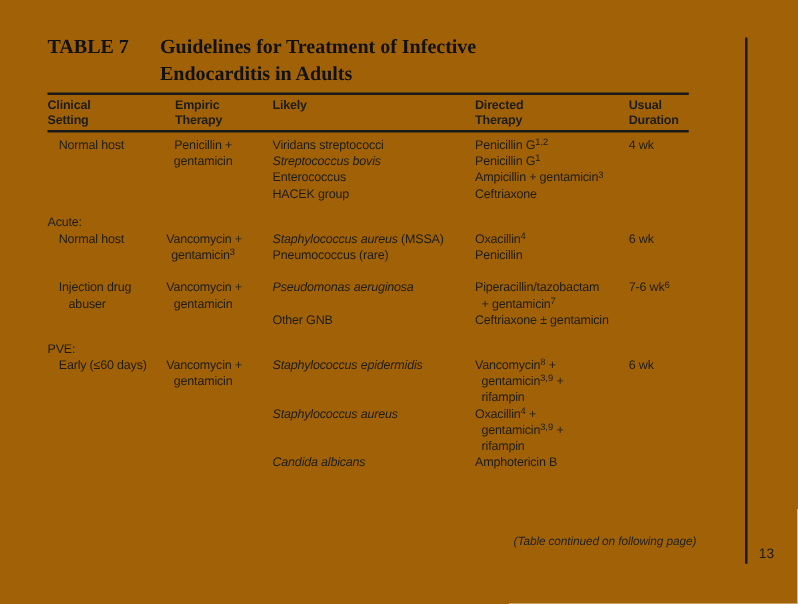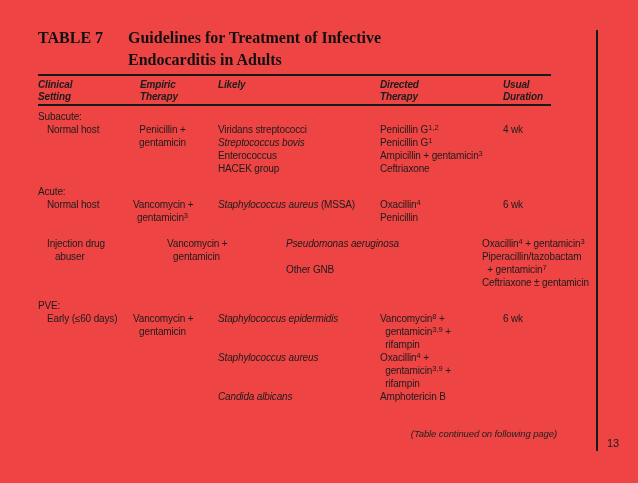--- a/index.html
+++ b/index.html
@@ -1,48 +1,48 @@
 <!DOCTYPE html>
 <html><head>
 <meta charset="utf-8">
 <style>
   html,body { margin:0; padding:0; background:#ffffff; }
   .sheet {
-    position:relative; width:638px; height:483px; background:#ef4444;
+    position:relative; width:638px; height:483px; background:#a16207;
     font-family:"Liberation Sans", sans-serif; color:#1c1c1c; overflow:hidden;
   }
   
   .title-row {
     position:absolute; left:38px; top:27px; display:flex;
     font-family:"Liberation Serif", serif; font-weight:bold;
     font-size:16px; line-height:22px; color:#111;
   }
   .title-label { width:90px; }
   .title-text .t-line { display:block; }
   
   .rule { position:absolute; left:38px; width:513px; height:2px; background:#191919; }
   #rule-top { top:74px; }
   #rule-mid { top:104px; }
   
   .hdr {
     position:absolute; left:38px; top:79px; width:513px;
     display:grid; grid-template-columns:95px 85px 162px 123px 48px;
-    font-weight:bold; font-size:10px; letter-spacing:-0.15px;font-style:italic;
+    font-weight:bold; font-size:10px; letter-spacing:-0.15px;
   }
   .hdr .line { height:12px; line-height:12px; white-space:pre; }
   .hdr .hcell:nth-child(2) { padding-left:7px; }
   
   .tbody {
     position:absolute; left:38px; top:110px; width:513px;
     font-size:10px; letter-spacing:-0.15px;
   }
   .line { height:13px; line-height:13px; white-space:pre; }
   .section + .section { margin-top:10px; }
   .row { display:grid; grid-template-columns:95px 85px 162px 123px 48px; }
-  .row + .row { margin-top:13px;gap:34px; }
+  .row + .row { margin-top:13px; }
   .cell-setting .line { padding-left:9px; }
   .cell-empiric { width:59px; text-align:center; }
   .it { font-style:italic; }
   sup { font-size:7.5px; letter-spacing:0; vertical-align:baseline; position:relative; top:-3.5px; }
   
   .footer-note {
     position:absolute; right:81px; top:428px;
     font-size:9.5px; font-style:italic; letter-spacing:-0.1px; color:#222;
   }
   .vbar { position:absolute; left:596px; top:30px; width:2px; height:421px; background:#191919; }
@@ -79,21 +79,20 @@
       </div>
       <div class="hcell">
         <div class="line">Usual</div>
         <div class="line">Duration</div>
       </div>
     </div>
   <div class="rule" id="rule-mid"></div>
 
   <div class="tbody" id="table-body">
       <div class="section">
-        <div class="line section-label"><span>Subacute:</span></div>
         <div class="row">
           <div class="cell cell-setting">
             <div class="line"><span>Normal host</span></div>
           </div>
           <div class="cell cell-empiric">
             <div class="line"><span>Penicillin +</span></div>
             <div class="line"><span>gentamicin</span></div>
           </div>
           <div class="cell cell-pathogens">
             <div class="line"><span>Viridans streptococci</span></div>
@@ -117,20 +116,21 @@
         <div class="row">
           <div class="cell cell-setting">
             <div class="line"><span>Normal host</span></div>
           </div>
           <div class="cell cell-empiric">
             <div class="line"><span>Vancomycin +</span></div>
             <div class="line"><span>gentamicin</span><sup>3</sup></div>
           </div>
           <div class="cell cell-pathogens">
             <div class="line"><span class="it">Staphylococcus aureus</span><span> (MSSA)</span></div>
+            <div class="line"><span>Pneumococcus (rare)</span></div>
           </div>
           <div class="cell cell-directed">
             <div class="line"><span>Oxacillin</span><sup>4</sup></div>
             <div class="line"><span>Penicillin</span></div>
           </div>
           <div class="cell cell-duration">
             <div class="line"><span>6 wk</span></div>
           </div>
         </div>
         <div class="row">
@@ -141,21 +141,20 @@
           <div class="cell cell-empiric">
             <div class="line"><span>Vancomycin +</span></div>
             <div class="line"><span>gentamicin</span></div>
           </div>
           <div class="cell cell-pathogens">
             <div class="line"><span class="it">Pseudomonas aeruginosa</span></div>
             <div class="line">&nbsp;</div>
             <div class="line"><span>Other GNB</span></div>
           </div>
           <div class="cell cell-directed">
-            <div class="line"><span>Oxacillin</span><sup>4</sup><span> + gentamicin</span><sup>3</sup></div>
             <div class="line"><span>Piperacillin/tazobactam</span></div>
             <div class="line"><span>  + gentamicin</span><sup>7</sup></div>
             <div class="line"><span>Ceftriaxone ± gentamicin</span></div>
           </div>
           <div class="cell cell-duration">
             <div class="line"><span>7-6 wk</span><sup>6</sup></div>
           </div>
         </div>
       </div>
       <div class="section">

